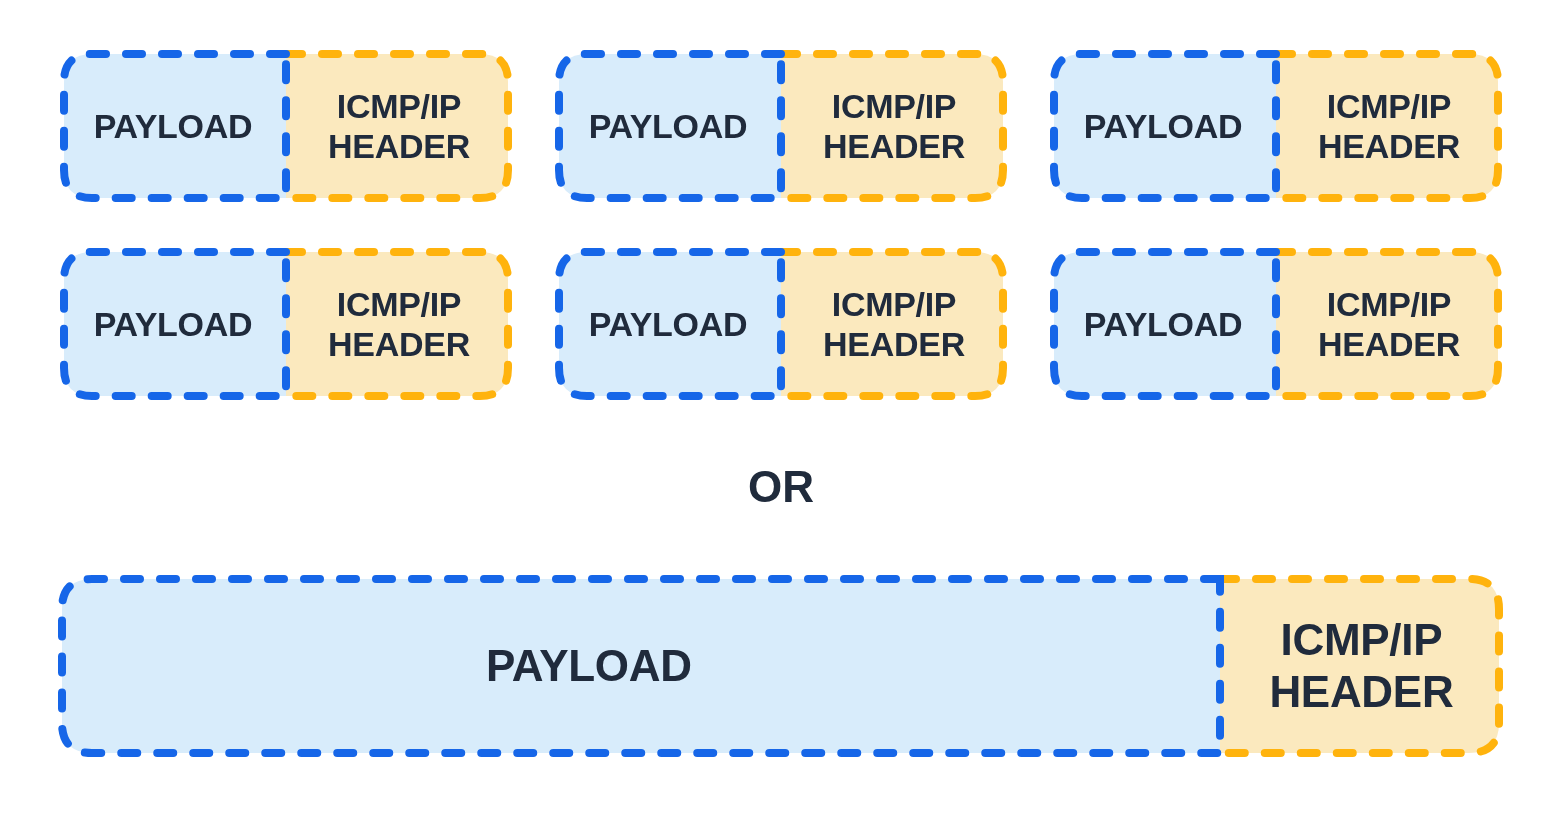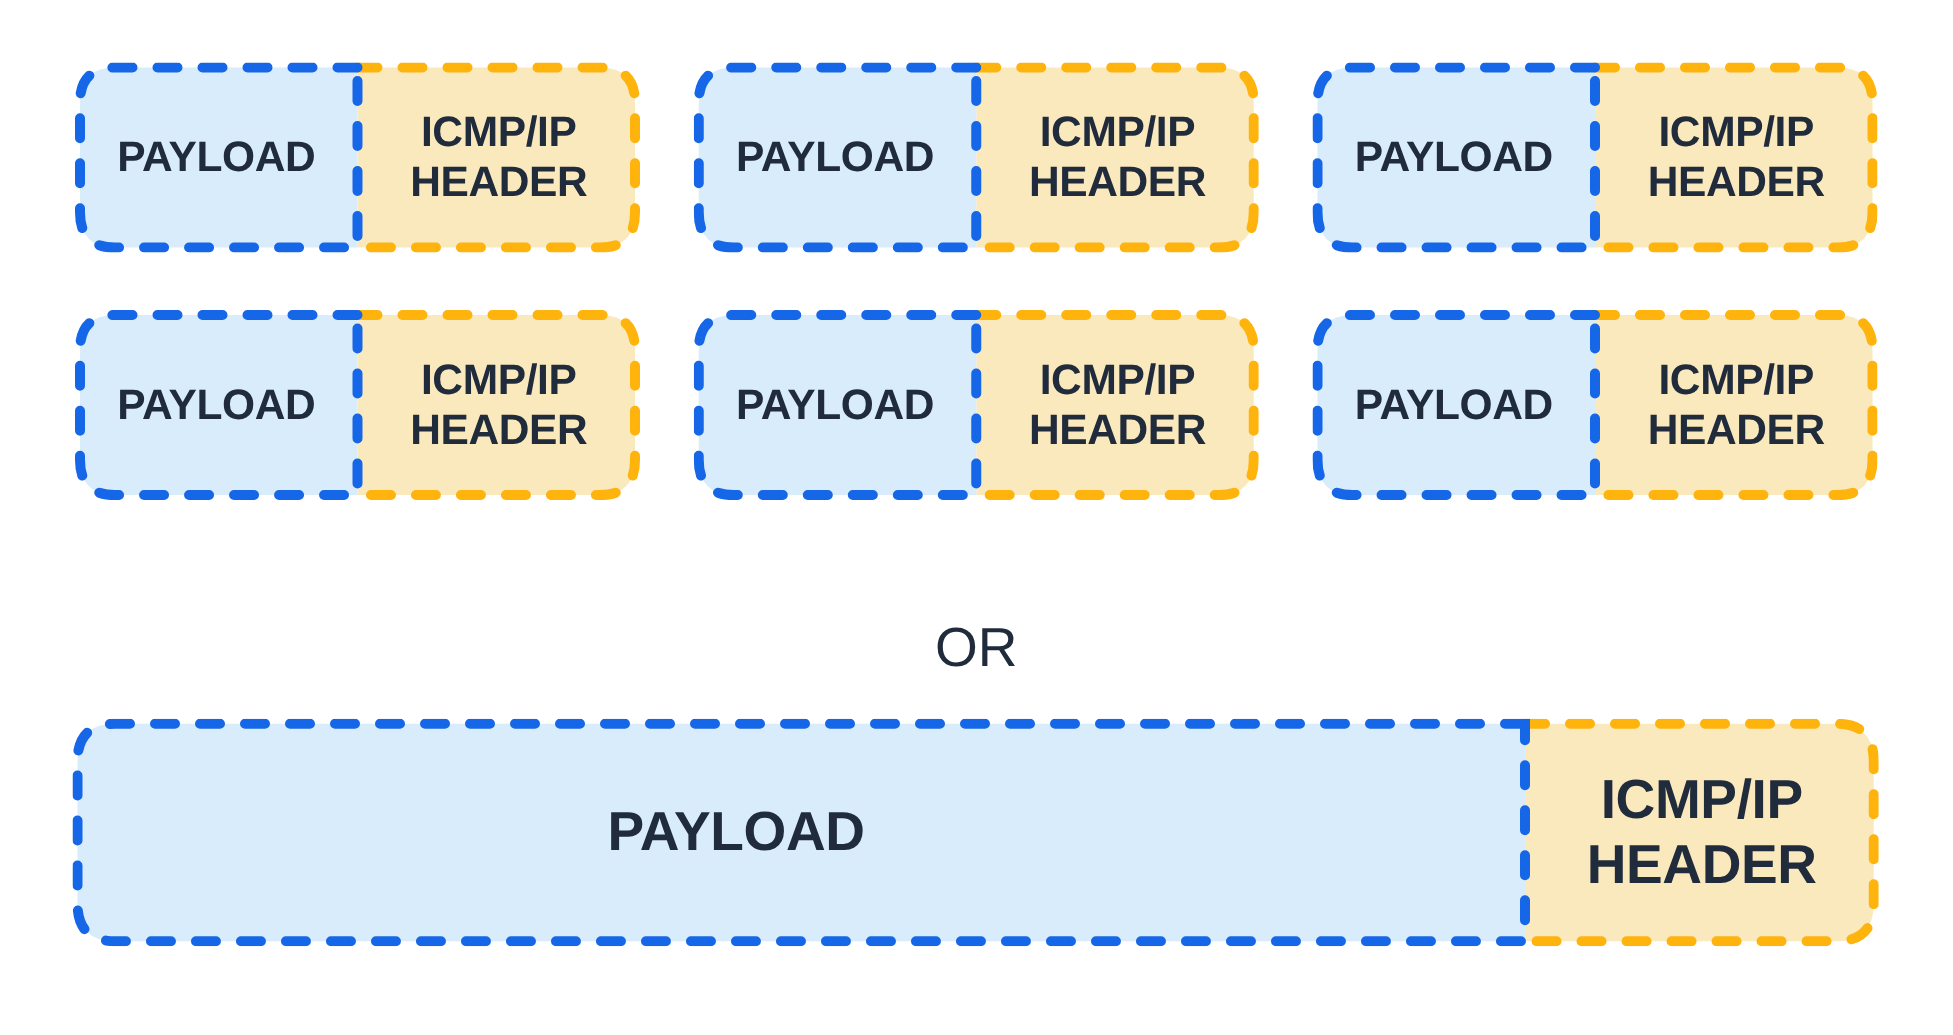--- a/index.html
+++ b/index.html
@@ -35,21 +35,21 @@
   .packet.small{width:452px;height:152px;}
   .packet.small .label{font-size:34px;line-height:1.18;}
   .packet.small .label.payload{left:0;width:50%;}
   .packet.small .label.header{left:50%;width:50%;}
   .r1{top:50px;}  .r2{top:248px;}
   .c1{left:60px;} .c2{left:555px;} .c3{left:1050px;}
   
   .or-separator{
     position:absolute;left:0;top:462px;width:1562px;
     text-align:center;color:var(--text-color);
-    font-size:44px;font-weight:400;letter-spacing:0;margin-top:32px;
+    font-size:44px;font-weight:700;letter-spacing:0;
   }
   
   .packet.large{left:58px;top:575px;width:1445px;height:182px;}
   .packet.large .label{font-size:44px;line-height:1.18;}
   .packet.large .label.payload{left:0;width:80.4%;padding-right:100px;}
   .packet.large .label.header{left:80.4%;width:19.6%;}
 </style>
 </head>
 <body>
 

